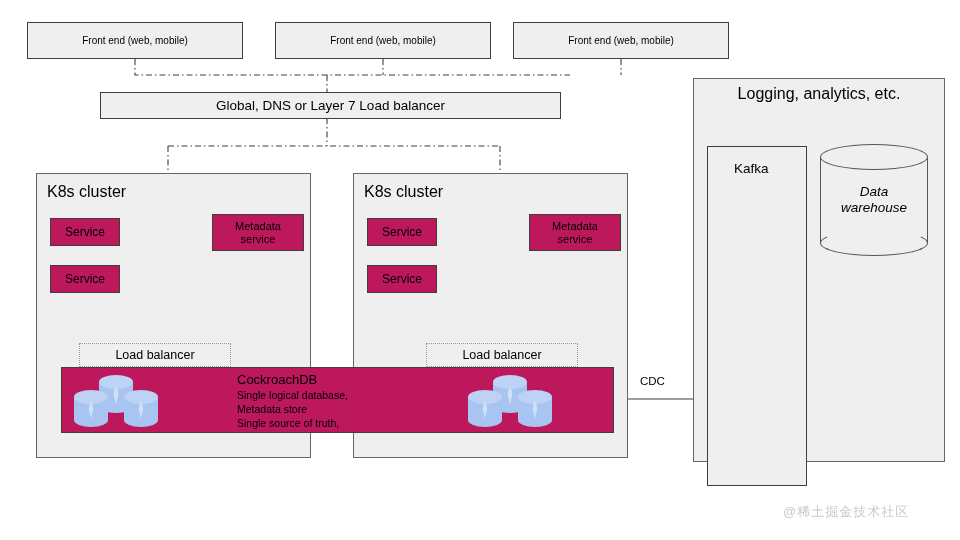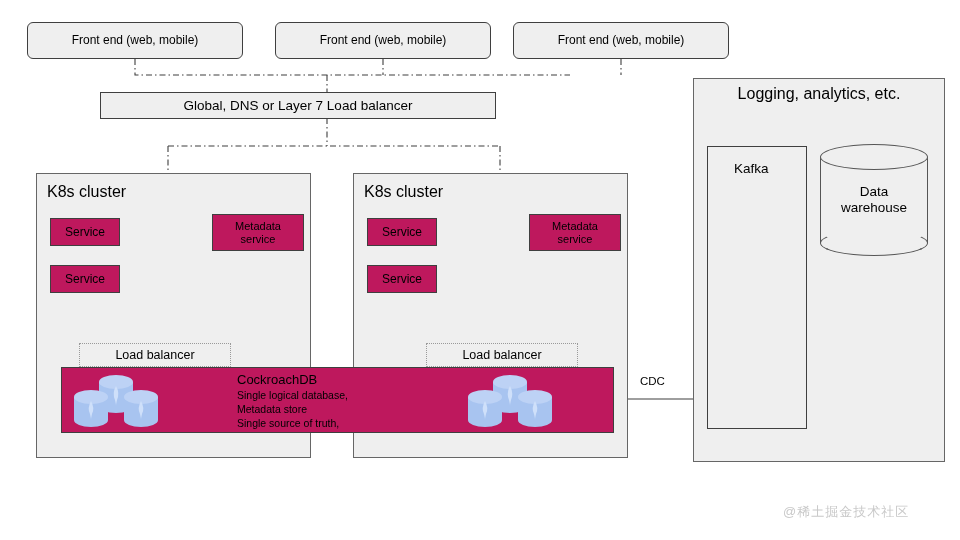--- a/index.html
+++ b/index.html
@@ -49,21 +49,21 @@
     background: #efefef;
     border: 1px solid #666666;
   }
   .panel-title {
     position: absolute;
     font-size: 16px;
     color: #000;
     white-space: nowrap;
   }
 
-  .frontend { font-size: 12px; border-radius: 6px; }
+  .frontend { font-size: 10px; }
   .glb { font-size: 13.5px; }
   .service { font-size: 12px; }
   .metasvc { font-size: 11px; }
   .lb { font-size: 12.5px; }
   .kafka-label { font-size: 13.5px; }
   .dw-label { font-size: 13.5px; }
   .cdc-label {
     position: absolute;
     font-size: 11.5px;
     color: #000;
@@ -83,20 +83,21 @@
   .crdb-caption .t2 {
     font-size: 10.5px;
     display: block;
     line-height: 1.32;
   }
 
   
   .cyl {
     position: absolute;
     box-sizing: border-box;
+    font-style: italic;
   }
   .cyl .body {
     position: absolute;
     left: 0; right: 0;
     top: 13px; bottom: 13px;
     background: #efefef;
     border-left: 1px solid #555;
     border-right: 1px solid #555;
   }
   .cyl .top {
@@ -191,21 +192,21 @@
   <div class="node box-gray frontend" style="left:27px; top:22px; width:216px; height:37px;">
     <span>Front end (web, mobile)</span>
   </div>
   <div class="node box-gray frontend" style="left:275px; top:22px; width:216px; height:37px;">
     <span>Front end (web, mobile)</span>
   </div>
   <div class="node box-gray frontend" style="left:513px; top:22px; width:216px; height:37px;">
     <span>Front end (web, mobile)</span>
   </div>
 
-  <div class="node box-gray glb" style="left:100px; top:92px; width:396px; height:27px;">
+  <div class="node box-gray glb" style="left:100px; top:92px; width:461px; height:27px;">
     <span>Global, DNS or Layer 7 Load balancer</span>
   </div>
 
   <div class="panel" style="left:36px; top:173px; width:275px; height:285px;"></div>
   <div class="panel-title" style="left:47px; top:183px;">K8s cluster</div>
 
   <div class="node box-white service" style="left:50px; top:218px; width:70px; height:28px;">
     <span>Service</span>
   </div>
   <div class="node box-white service" style="left:50px; top:265px; width:70px; height:28px;">
@@ -286,21 +287,21 @@
     <span class="t2">Single logical database,</span>
     <span class="t2">Metadata store</span>
     <span class="t2">Single source of truth,</span>
   </div>
 
   <div class="cdc-label" style="left:640px; top:375px;">CDC</div>
 
   <div class="panel" style="left:693px; top:78px; width:252px; height:384px;"></div>
   <div class="panel-title" style="left:693px; top:85px; width:252px; text-align:center;">Logging, analytics, etc.</div>
 
-  <div class="node box-gray kafka-label" style="left:707px; top:146px; width:100px; height:283px; display:block;">
+  <div class="node box-gray kafka-label" style="left:707px; top:146px; width:100px; height:340px; display:block;">
     <span style="position:absolute; left:26px; top:14px;">Kafka</span>
   </div>
 
   <div class="cyl" style="left:820px; top:144px; width:108px; height:112px;">
     <div class="body"></div>
     <div class="bottom"></div>
     <div class="top"></div>
     <div class="cap dw-label">
       <div>Data</div>
       <div>warehouse</div>

